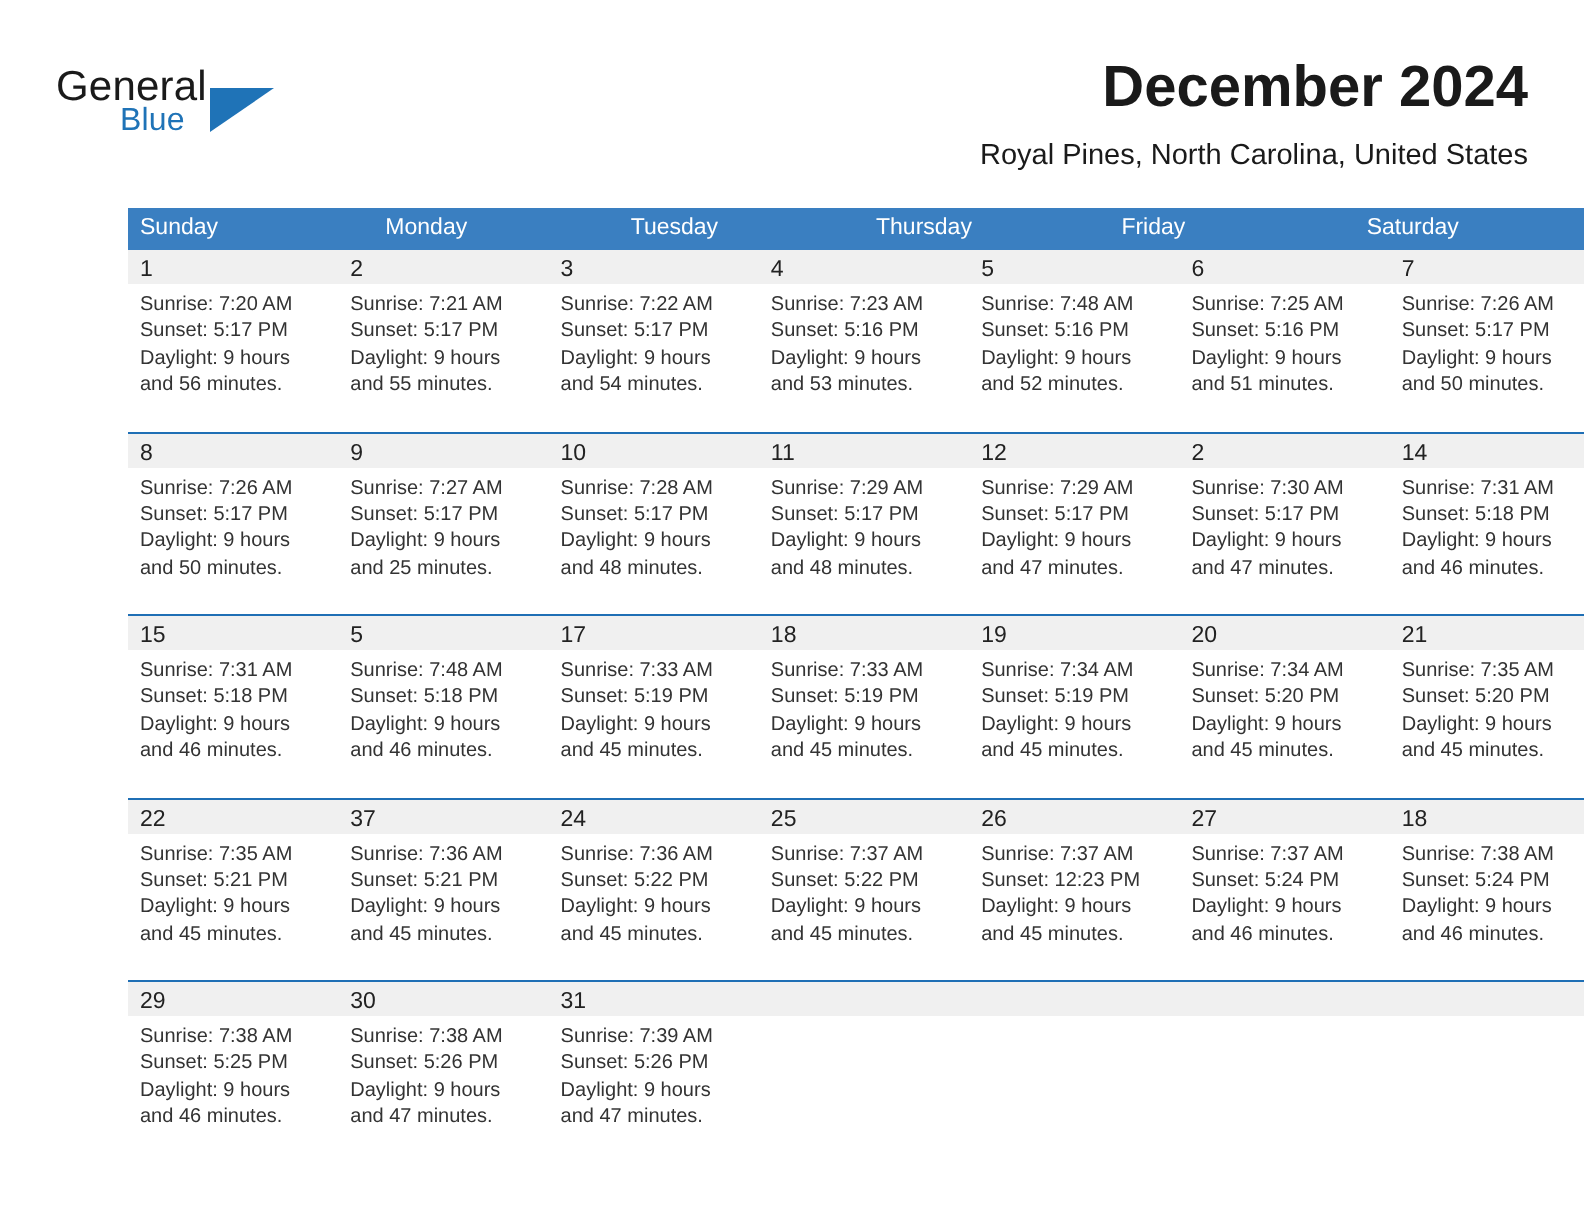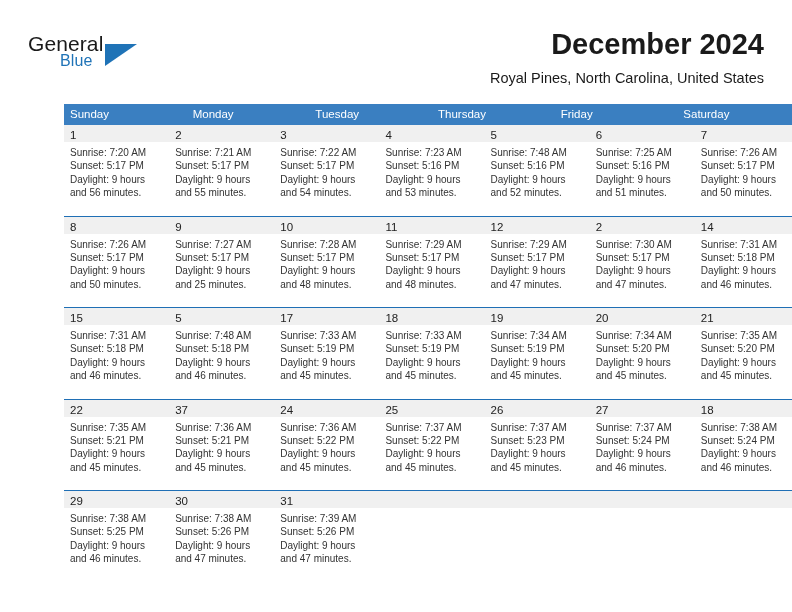--- a/index.html
+++ b/index.html
@@ -407,21 +407,21 @@
           <div>Sunrise: 7:37 AM</div>
           <div>Sunset: 5:22 PM</div>
           <div>Daylight: 9 hours</div>
           <div>and 45 minutes.</div>
         </div>
       </div>
       <div class="day-cell">
         <div class="day-number-band"><span class="day-number">26</span></div>
         <div class="day-info">
           <div>Sunrise: 7:37 AM</div>
-          <div>Sunset: 5:23 PM</div>
+          <div>Sunset: 12:23 PM</div>
           <div>Daylight: 9 hours</div>
           <div>and 45 minutes.</div>
         </div>
       </div>
       <div class="day-cell">
         <div class="day-number-band"><span class="day-number">27</span></div>
         <div class="day-info">
           <div>Sunrise: 7:37 AM</div>
           <div>Sunset: 5:24 PM</div>
           <div>Daylight: 9 hours</div>

